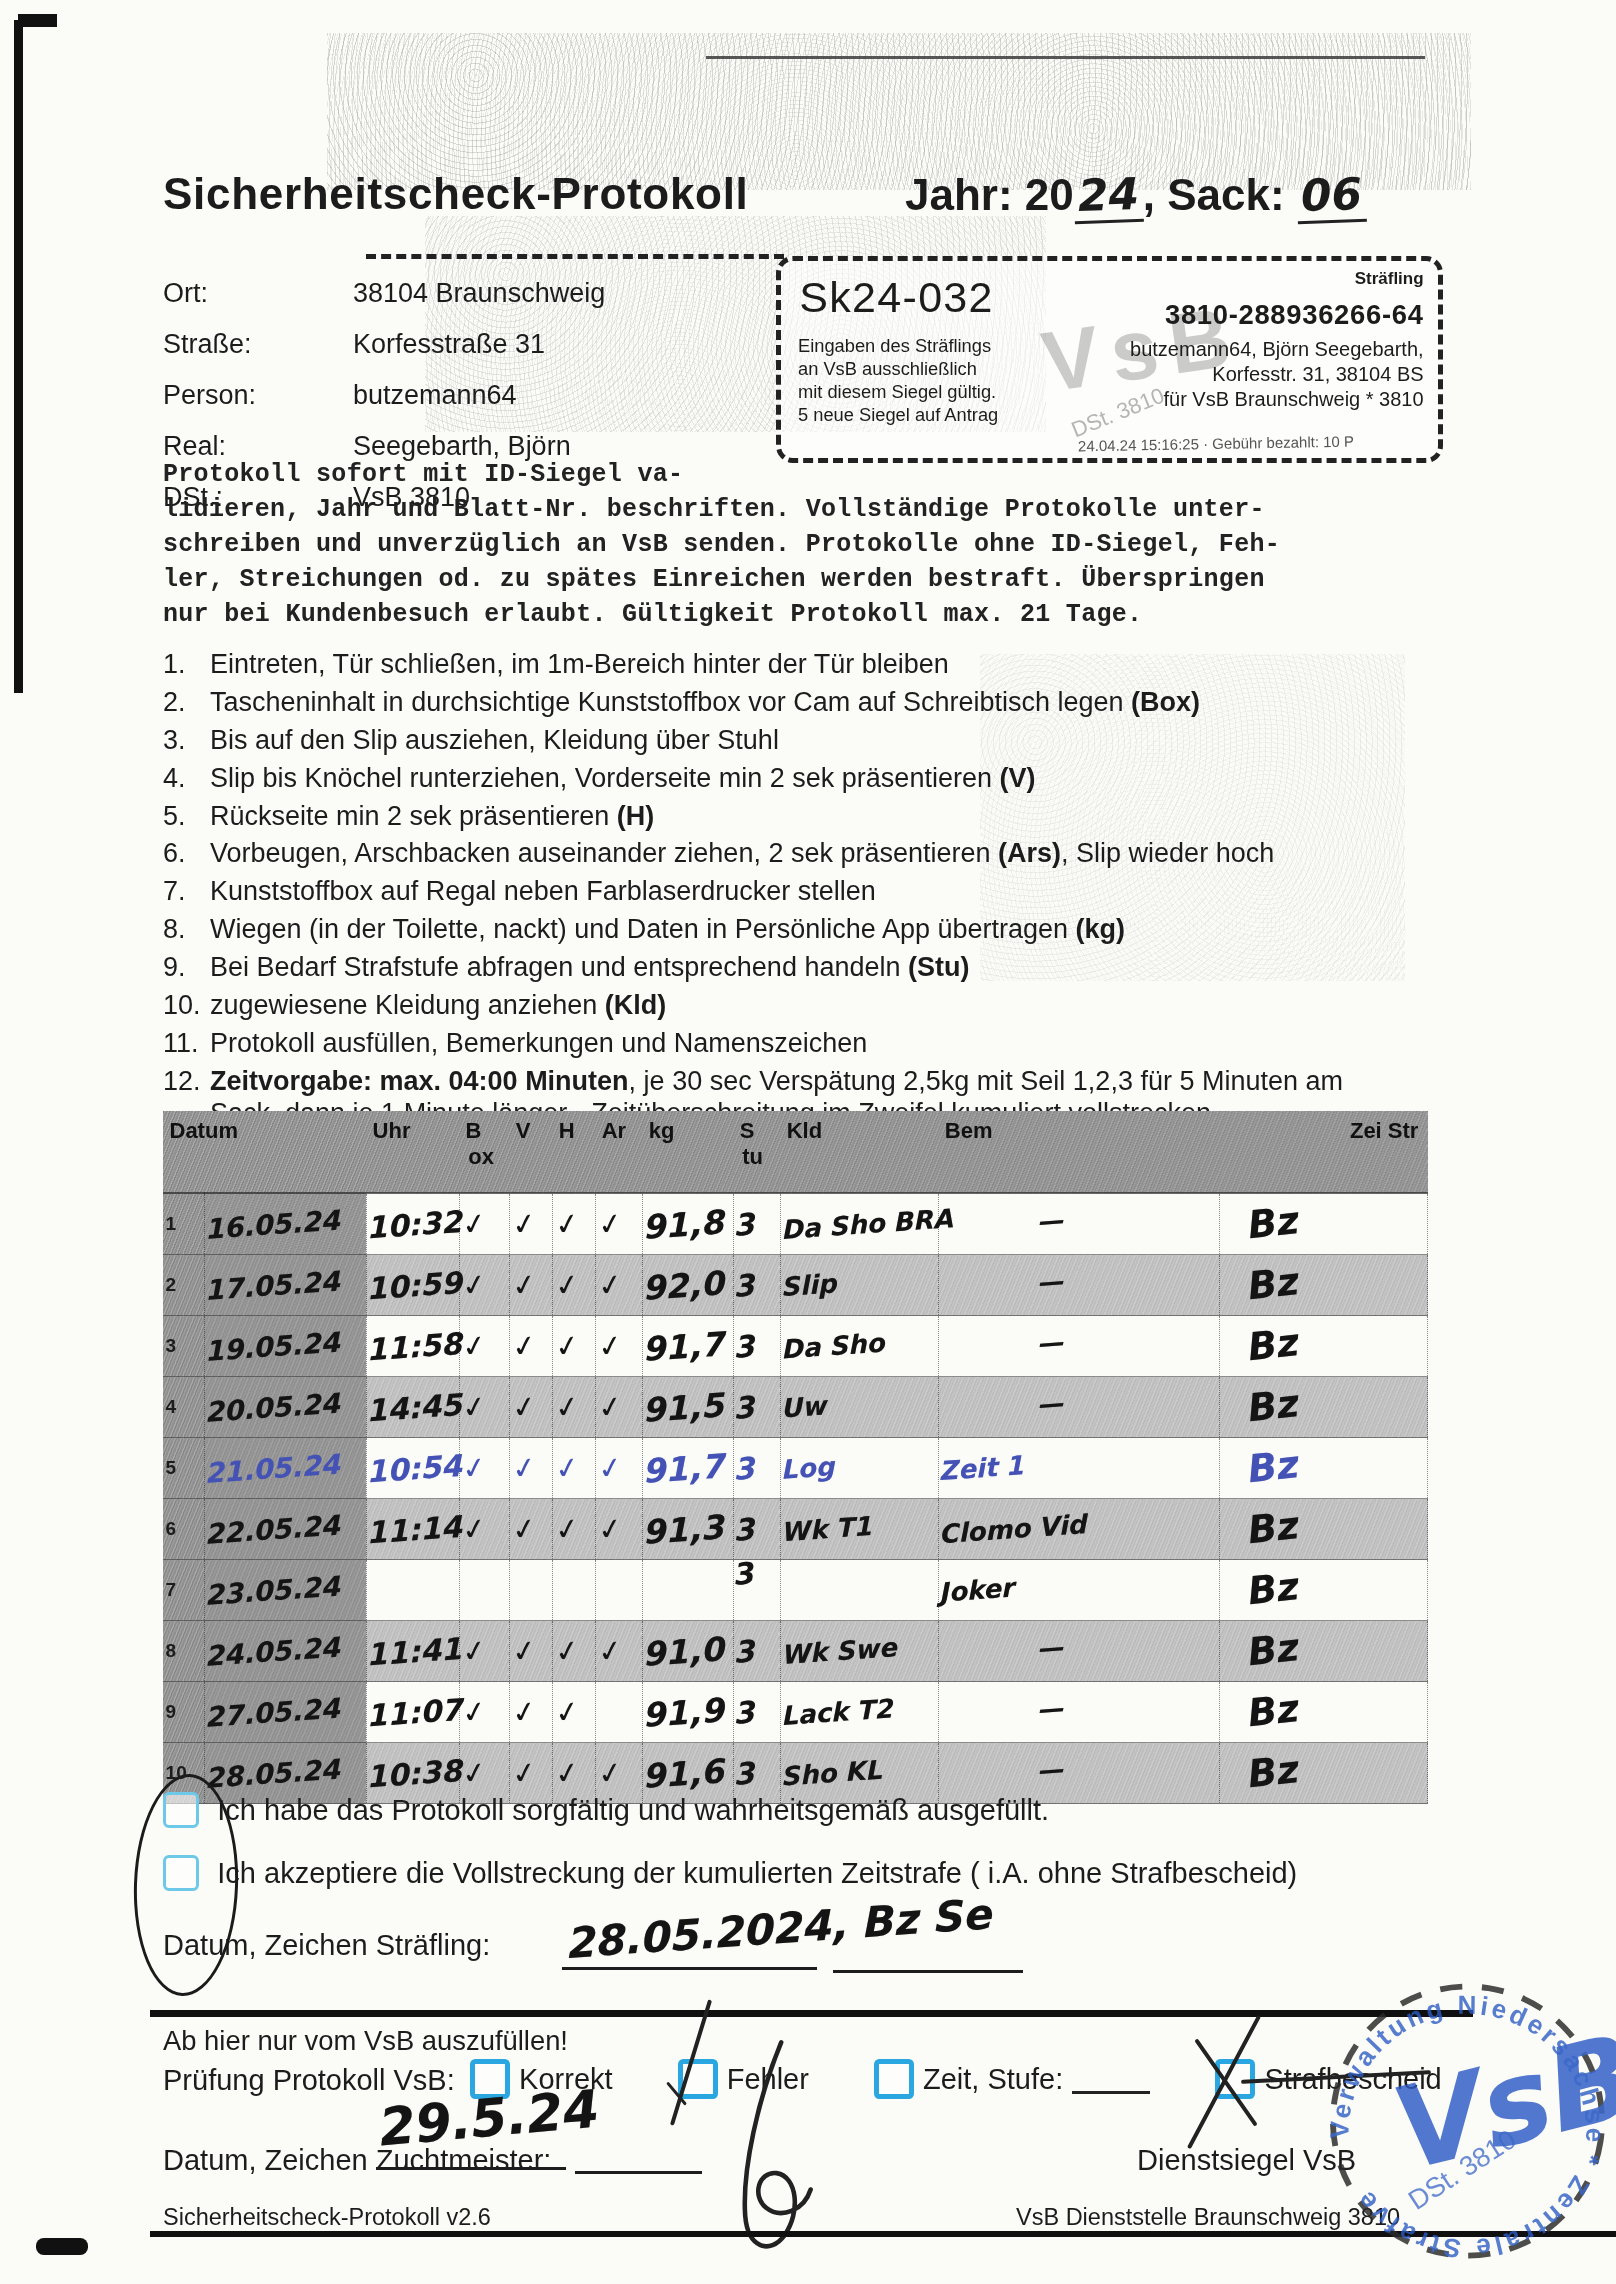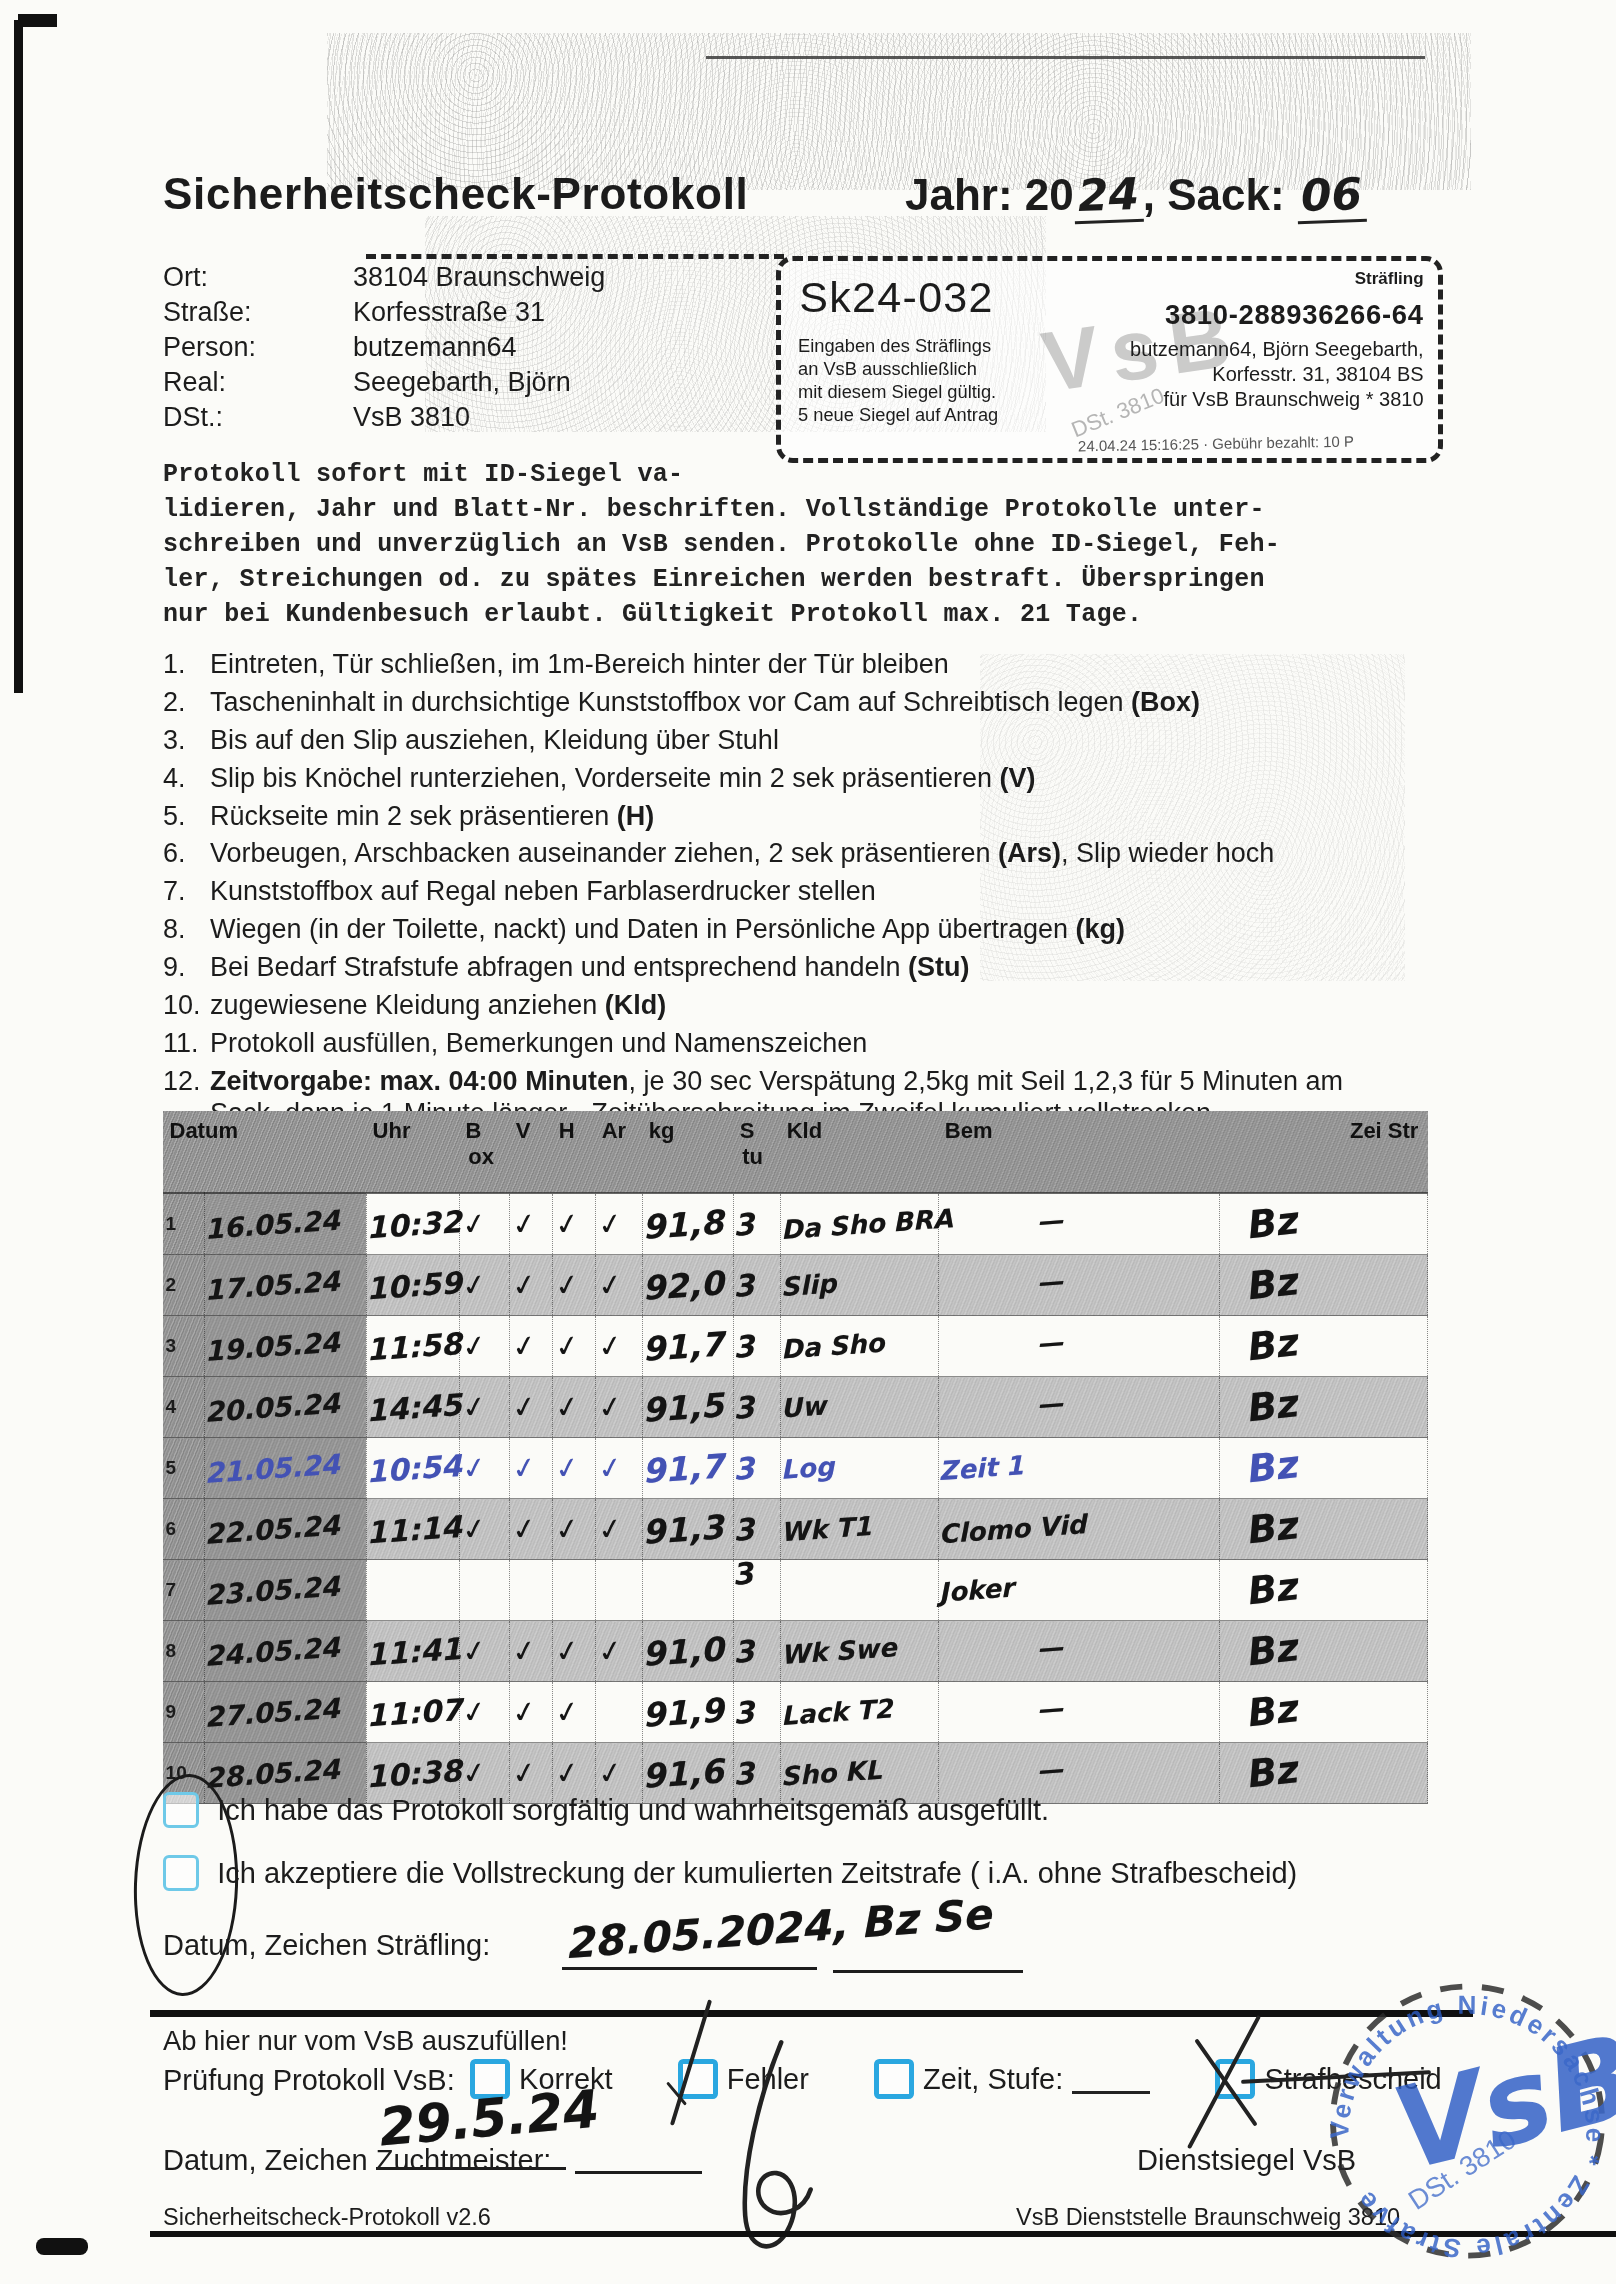--- a/index.html
+++ b/index.html
@@ -12,21 +12,21 @@
        repeating-radial-gradient(circle at 13% 27%, rgba(60,60,60,.35) 0 1px, transparent 1px 5.9px),
        repeating-radial-gradient(circle at 67% 61%, rgba(70,70,70,.28) 0 1px, transparent 1px 4.6px),
        repeating-radial-gradient(circle at 41% 83%, rgba(80,80,80,.22) 0 0.7px, transparent 0.7px 3.9px);}
   
   .title{position:absolute;left:163px;top:169px;font-size:44px;font-weight:bold;letter-spacing:0.7px;}
   .title-right{position:absolute;left:905px;top:169px;font-size:44px;font-weight:bold;white-space:nowrap;}
   .hwfill{font-family:"DejaVu Sans",sans-serif;font-style:italic;font-weight:600;
           border-bottom:3.3px solid #222;padding:0 3.9px;display:inline-block;transform:rotate(-2deg);}
   
   .addr{position:absolute;left:163px;top:260px;font-size:27px;line-height:35px;}
-  .addr-row{display:flex;}
+  .addr-row{display:flex;margin-top:16px;}
   .addr-label{width:190px;flex:none;}
   
   .dash-line{position:absolute;left:366px;top:254px;width:418px;border-top:5.9px dashed #222;}
   .stampbox{position:absolute;left:776px;top:256px;width:657px;height:197px;
             border:5.2px dashed #222;border-radius:17px;background:rgba(255,255,255,.55);}
   .sb-code{position:absolute;left:18.3px;top:11.8px;font-size:43px;font-weight:normal;letter-spacing:1.3px;}
   .sb-role{position:absolute;right:14.4px;top:7.8px;font-size:17px;font-weight:bold;}
   .sb-id{position:absolute;right:14.4px;top:38px;font-size:27.4px;font-weight:bold;letter-spacing:0.7px;}
   .sb-holder{position:absolute;right:14.4px;top:76px;font-size:20px;line-height:25px;text-align:right;}
   .sb-note{position:absolute;left:17px;top:73px;width:288px;font-size:18.3px;line-height:23px;}

